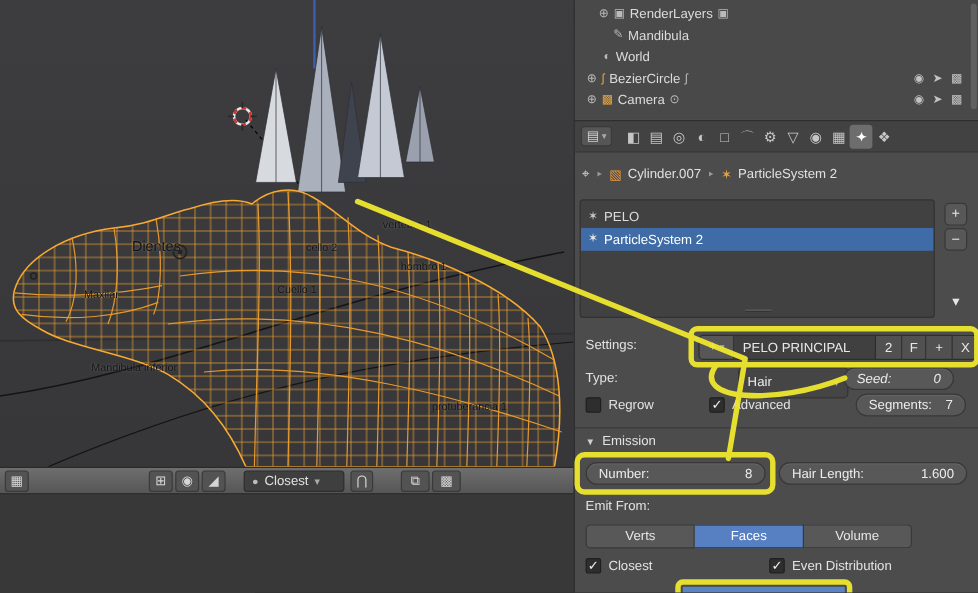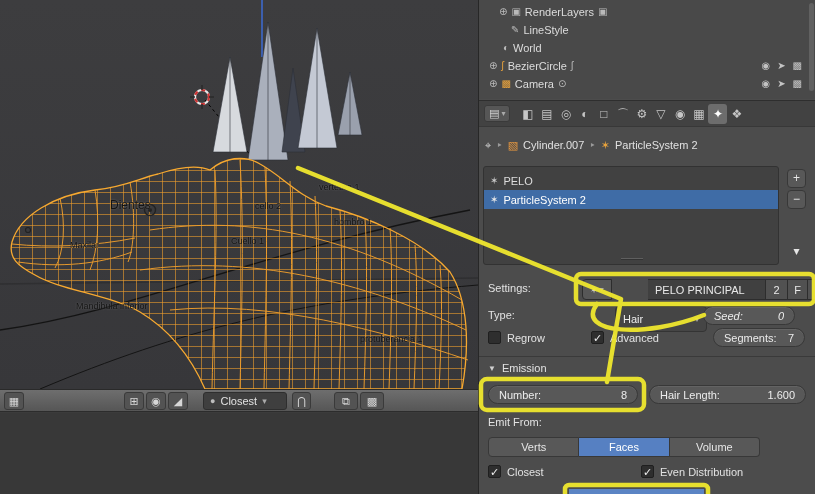--- a/index.html
+++ b/index.html
@@ -161,21 +161,21 @@
 
     <div style="position:absolute;left:0;top:0;width:337px;height:99px;background:#494949;">
       <div class="ol-row" style="top:3px;padding-left:20px;">
         <span class="ol-ico">⊕</span>
         <span class="ol-ico">▣</span>
         <span>RenderLayers</span>
         <span class="ol-ico">▣</span>
       </div>
       <div class="ol-row" style="top:21px;padding-left:32px;">
         <span class="ol-ico">✎</span>
-        <span>LineStyle</span>
+        <span>Mandibula</span>
       </div>
       <div class="ol-row" style="top:39px;padding-left:24px;">
         <span class="ol-ico">◐</span>
         <span>World</span>
       </div>
       <div class="ol-row" style="top:57px;padding-left:10px;">
         <span class="ol-ico">⊕</span>
         <span class="ol-ico" style="color:#e8a33d;">ʃ</span>
         <span>BezierCircle</span>
         <span class="ol-ico">ʃ</span>
@@ -242,21 +242,21 @@
     <div class="side-btn" style="left:308px;top:169px;">+</div>
     <div class="side-btn" style="left:308px;top:190px;">−</div>
     <div class="side-btn" style="left:308px;top:243px;border:none;background:transparent;">▾</div>
 
     <div class="plabel" style="left:9px;top:282px;">Settings:</div>
     <div class="nfgroup" style="left:103px;top:279px;">
       <div class="nf" style="width:30px;background:#575757;gap:2px;">
         <span style="font-size:9px;">✶</span>
         <span style="font-size:8px;color:#aaa;">▾</span>
       </div>
-      <div class="nf" style="width:118px;background:#404040;justify-content:flex-start;padding-left:7px;margin-left:36px;">PELO PRINCIPAL</div>
+      <div class="nf" style="width:118px;background:#404040;justify-content:flex-start;padding-left:7px;">PELO PRINCIPAL</div>
       <div class="nf" style="width:22px;">2</div>
       <div class="nf" style="width:20px;">F</div>
       <div class="nf" style="width:22px;">+</div>
       <div class="nf" style="width:22px;">X</div>
     </div>
 
     <div class="plabel" style="left:9px;top:309px;">Type:</div>
     <div class="drop" style="left:136px;top:306px;width:92px;">
       <span>Hair</span>
       <span style="font-size:8px;color:#aaa;">▾</span>

